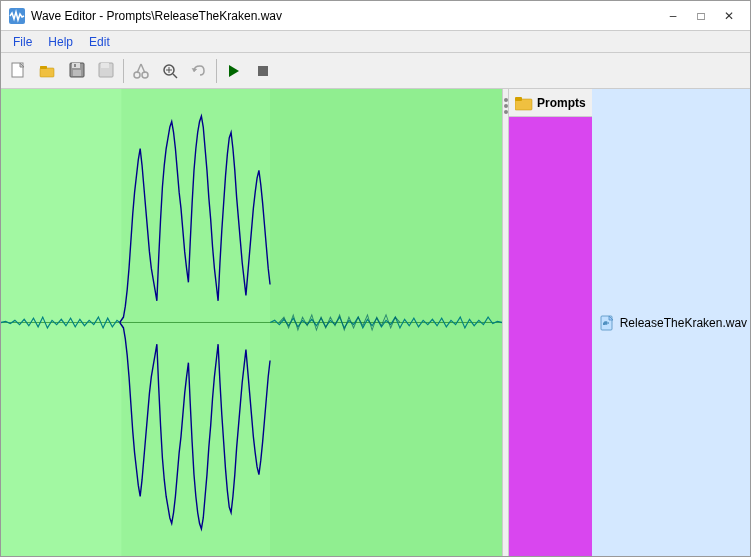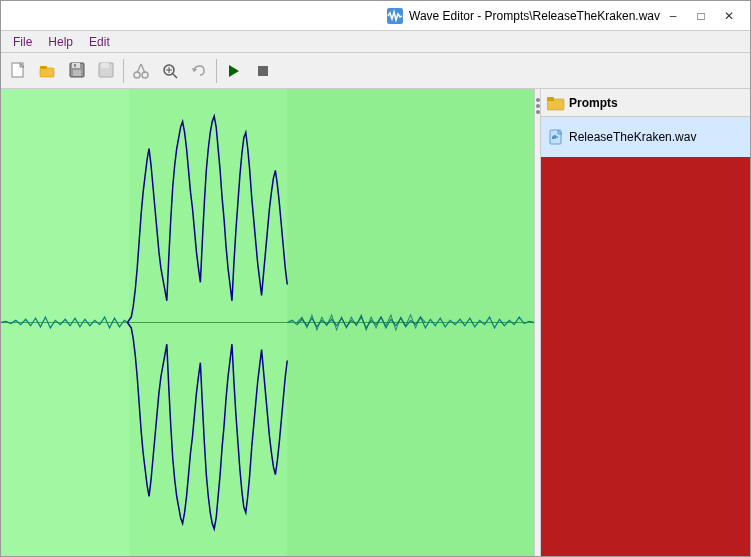--- a/index.html
+++ b/index.html
@@ -22,21 +22,21 @@
       flex-direction: column;
     }
 
     .title-bar {
       background: #fff;
       height: 30px;
       display: flex;
       align-items: center;
       padding: 0 8px;
       border-bottom: 1px solid #ccc;
-      justify-content: flex-end;
+      justify-content: space-between;
     }
 
     .title-bar-left {
       display: flex;
       align-items: center;
       gap: 6px;
     }
 
     .title-bar-icon {
       width: 16px;
@@ -73,21 +73,21 @@
       display: flex;
       align-items: center;
       padding: 0 4px;
       border-bottom: 1px solid #ccc;
     }
 
     .menu-item {
       padding: 15px 8px;
       cursor: pointer;
       font-size: 12px;
-      color: #701a75;
+      color: #1d4ed8;
     }
 
     
     .toolbar {
       height: 36px;
       background: #f0f0f0;
       border-bottom: 1px solid #ccc;
       display: flex;
       align-items: center;
       padding: 2px 4px;
@@ -131,25 +131,25 @@
     .waveform-canvas {
       width: 100%;
       height: 100%;
       position: absolute;
       top: 0;
       left: 0;
     }
 
     
     .sidebar {
-      width: 210px;
-      background: #b91c1c;
+      width: 242px;
+      background: #d946ef;
       border-left: 1px solid #ccc;
       display: flex;
-      flex-direction: column;
+      flex-direction: row;
     }
 
     .sidebar-header {
       height: 28px;
       background: #f0f0f0;
       border-bottom: 1px solid #ccc;
       display: flex;
       align-items: center;
       padding: 0 6px;
       gap: 4px;

